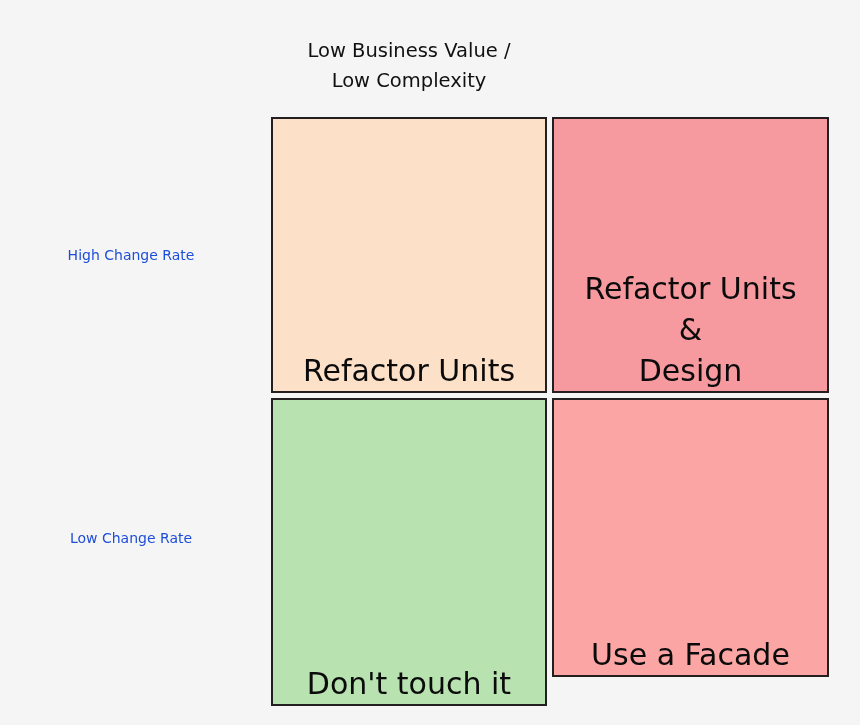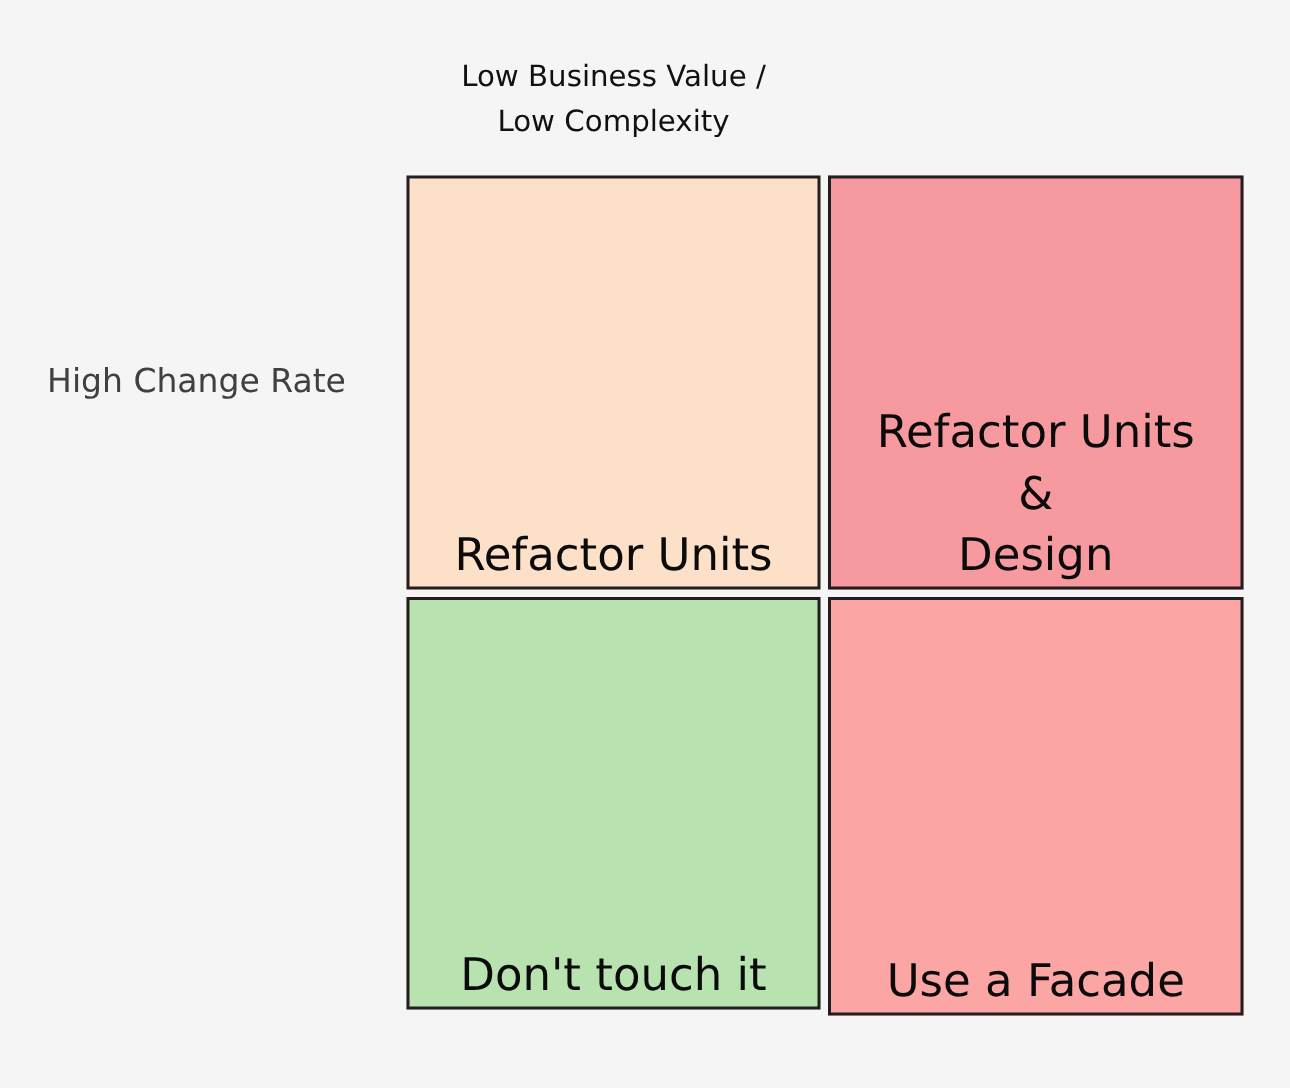--- a/index.html
+++ b/index.html
@@ -37,24 +37,24 @@
     align-items: center;
   }
   #col-header-0 { left: 271px; width: 276px; }
   #col-header-1 { left: 552px; width: 277px; }
 
   
   .row-label {
     position: absolute;
     left: 0px;
     width: 262px;
-    font-size: 22px;
+    font-size: 14px;
     line-height: 26px;
     text-align: center;
-    color: #404040;
+    color: #1d4ed8;
     display: flex;
     align-items: center;
     justify-content: center;
   }
   #row-label-0 { top: 117px; height: 276px; }
   #row-label-1 { top: 398px; height: 279px; }
 
   
   .cell {
     position: absolute;
@@ -68,38 +68,41 @@
   .cell-text {
     font-size: 30px;
     line-height: 41px;
     color: #0b0b0b;
     white-space: pre-line;
     padding: 0 10px;
   }
 
   #cell-0-0 { left: 271px;  top: 117px; width: 276px; height: 276px; }
   #cell-0-1 { left: 552px;  top: 117px; width: 277px; height: 276px; }
-  #cell-1-0 { left: 271px;  top: 398px; width: 276px; height: 275px; }
+  #cell-1-0 { left: 271px;  top: 398px; width: 276px; height: 308px; }
   #cell-1-1 { left: 552px;  top: 398px; width: 277px; height: 279px; }
 </style>
 </head>
 <body style="background: rgb(245, 245, 245);">
 
 <div id="matrix-root">
 
   <div class="col-header" id="col-header-0">
     <span>Low Business Value /
 Low Complexity</span>
   </div>
 
 
   <div class="row-label" id="row-label-0">
     <span>High Change Rate</span>
   </div>
 
+  <div class="row-label" id="row-label-1">
+    <span>Low Change Rate</span>
+  </div>
 
   <div class="cell" id="cell-0-0" style="background-color: rgb(253, 224, 200); border-color: rgb(35, 31, 32);">
     <span class="cell-text">Refactor Units</span>
   </div>
 
   <div class="cell" id="cell-0-1" style="background-color: rgb(246, 154, 160); border-color: rgb(35, 31, 32);">
     <span class="cell-text">Refactor Units
 &amp;
 Design</span>
   </div>

